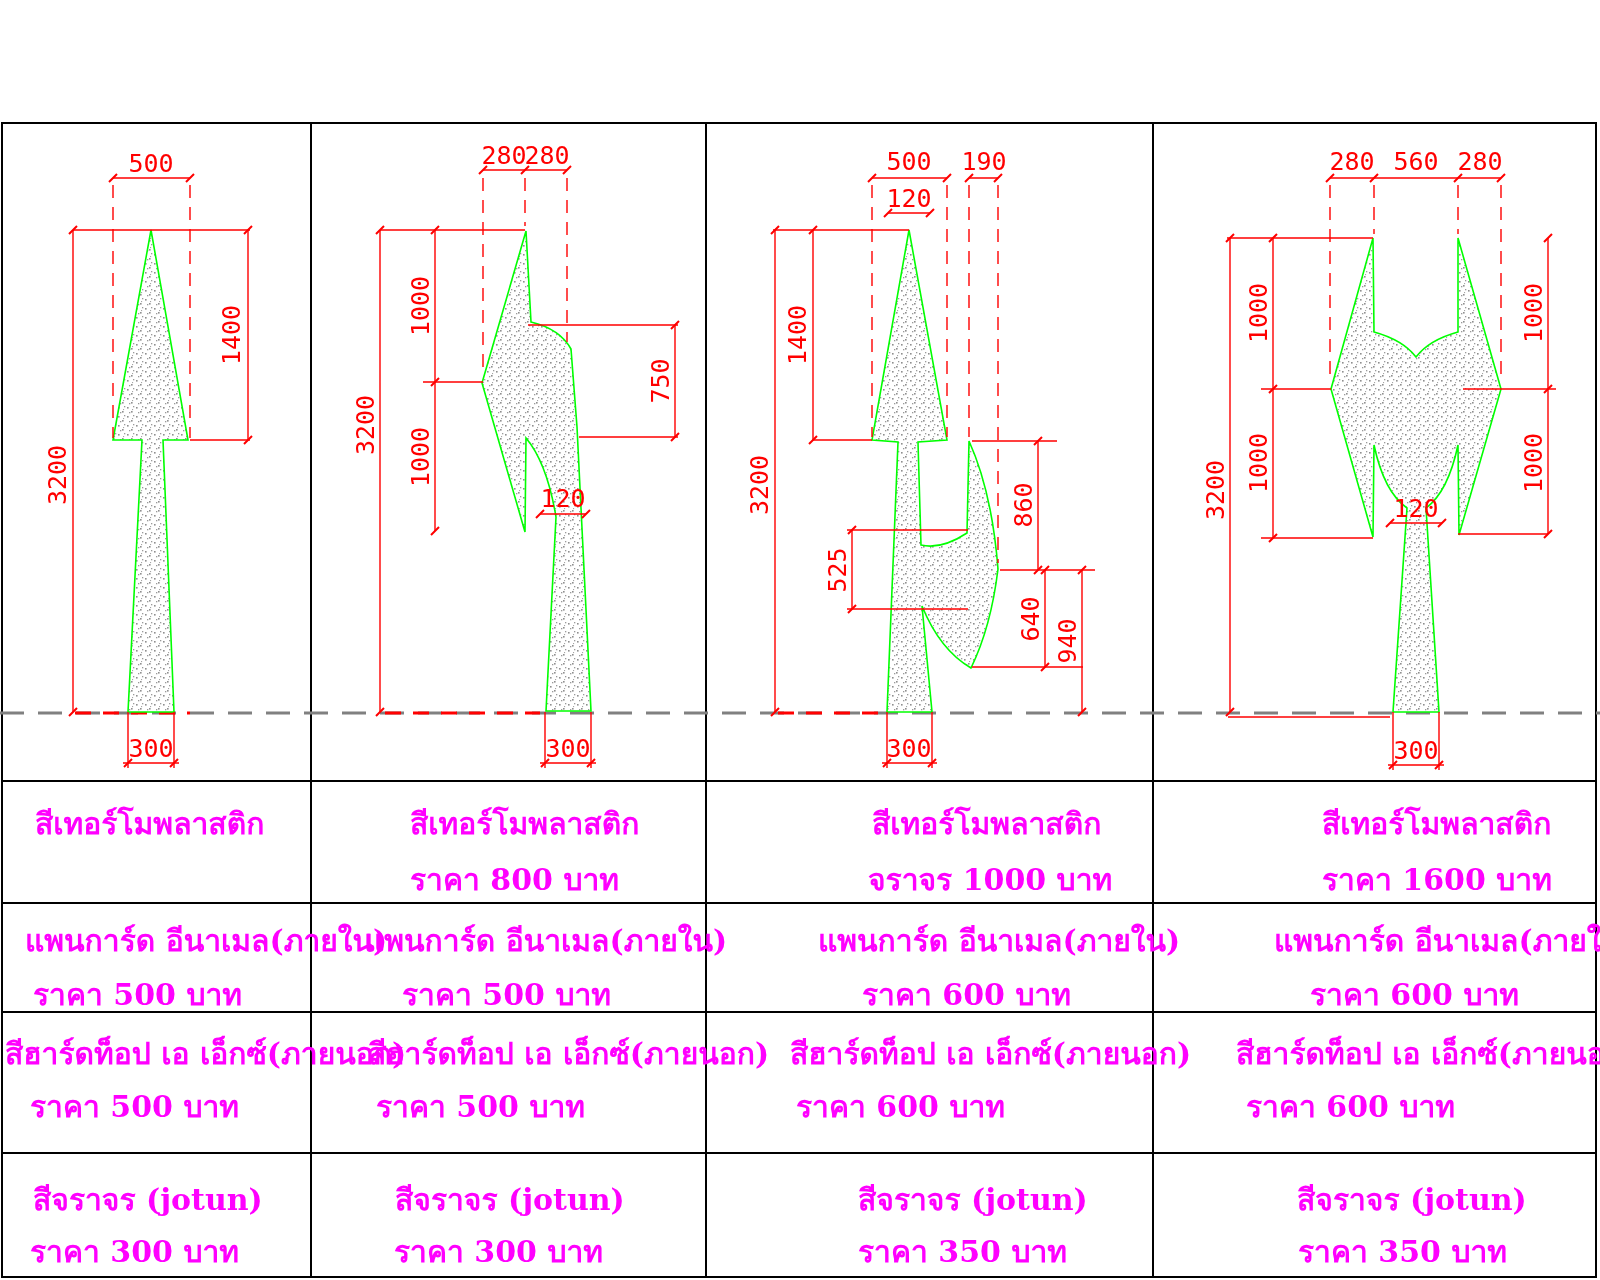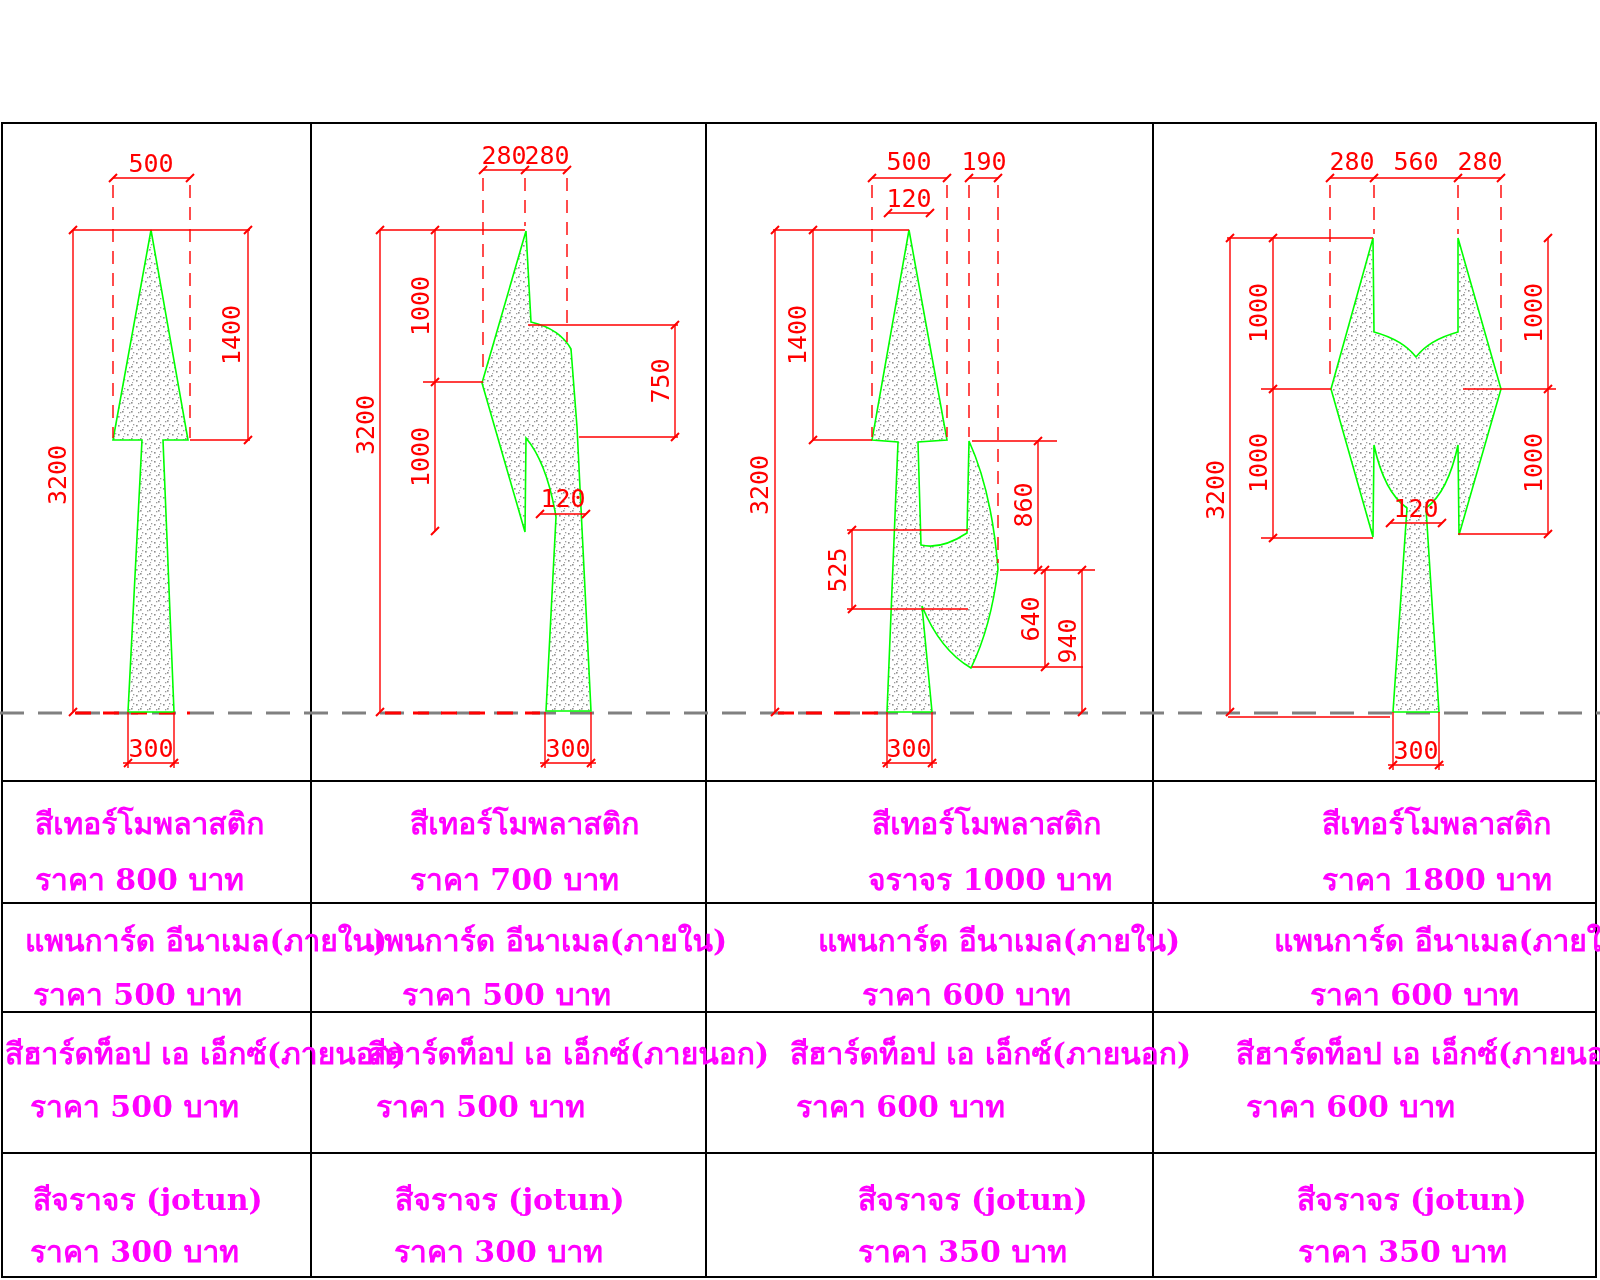--- a/index.html
+++ b/index.html
@@ -176,48 +176,47 @@
     <text class="dimtxt" transform="translate(1267 463) rotate(-90)" text-anchor="middle">1000</text>
     <text class="dimtxt" transform="translate(1542 313) rotate(-90)" text-anchor="middle">1000</text>
     <text class="dimtxt" transform="translate(1542 463) rotate(-90)" text-anchor="middle">1000</text>
     <text class="dimtxt" transform="translate(1224 490) rotate(-90)" text-anchor="middle">3200</text>
     <text class="dimtxt" x="1416" y="517" text-anchor="middle">120</text>
     <text class="dimtxt" x="1416" y="759" text-anchor="middle">300</text>
   </g>
 </svg>
 
   <div class="ptxt" style="left:35px;top:800px;">สีเทอร์โมพลาสติก</div>
-  <div class="ptxt" style="left:35px;top:856px;">ราคา 800 บาท</div>
   <div class="ptxt" style="left:25px;top:917px;">แพนการ์ด อีนาเมล(ภายใน)</div>
   <div class="ptxt" style="left:33px;top:971px;">ราคา 500 บาท</div>
   <div class="ptxt" style="left:5px;top:1030px;">สีฮาร์ดท็อป เอ เอ็กซ์(ภายนอก)</div>
   <div class="ptxt" style="left:30px;top:1083px;">ราคา 500 บาท</div>
   <div class="ptxt" style="left:33px;top:1176px;">สีจราจร (jotun)</div>
   <div class="ptxt" style="left:30px;top:1228px;">ราคา 300 บาท</div>
 
   <div class="ptxt" style="left:410px;top:800px;">สีเทอร์โมพลาสติก</div>
-  <div class="ptxt" style="left:410px;top:856px;">ราคา 700 บาท</div>
+  <div class="ptxt" style="left:410px;top:856px;">ราคา 800 บาท</div>
   <div class="ptxt" style="left:365px;top:917px;">แพนการ์ด อีนาเมล(ภายใน)</div>
   <div class="ptxt" style="left:402px;top:971px;">ราคา 500 บาท</div>
   <div class="ptxt" style="left:368px;top:1030px;">สีฮาร์ดท็อป เอ เอ็กซ์(ภายนอก)</div>
   <div class="ptxt" style="left:376px;top:1083px;">ราคา 500 บาท</div>
   <div class="ptxt" style="left:395px;top:1176px;">สีจราจร (jotun)</div>
   <div class="ptxt" style="left:394px;top:1228px;">ราคา 300 บาท</div>
 
   <div class="ptxt" style="left:872px;top:800px;">สีเทอร์โมพลาสติก</div>
   <div class="ptxt" style="left:868px;top:856px;">จราจร 1000 บาท</div>
   <div class="ptxt" style="left:818px;top:917px;">แพนการ์ด อีนาเมล(ภายใน)</div>
   <div class="ptxt" style="left:862px;top:971px;">ราคา 600 บาท</div>
   <div class="ptxt" style="left:790px;top:1030px;">สีฮาร์ดท็อป เอ เอ็กซ์(ภายนอก)</div>
   <div class="ptxt" style="left:796px;top:1083px;">ราคา 600 บาท</div>
   <div class="ptxt" style="left:858px;top:1176px;">สีจราจร (jotun)</div>
   <div class="ptxt" style="left:858px;top:1228px;">ราคา 350 บาท</div>
 
   <div class="ptxt" style="left:1322px;top:800px;">สีเทอร์โมพลาสติก</div>
-  <div class="ptxt" style="left:1322px;top:856px;">ราคา 1800 บาท</div>
+  <div class="ptxt" style="left:1322px;top:856px;">ราคา 1600 บาท</div>
   <div class="ptxt" style="left:1274px;top:917px;">แพนการ์ด อีนาเมล(ภายใน)</div>
   <div class="ptxt" style="left:1310px;top:971px;">ราคา 600 บาท</div>
   <div class="ptxt" style="left:1236px;top:1030px;">สีฮาร์ดท็อป เอ เอ็กซ์(ภายนอก)</div>
   <div class="ptxt" style="left:1246px;top:1083px;">ราคา 600 บาท</div>
   <div class="ptxt" style="left:1297px;top:1176px;">สีจราจร (jotun)</div>
   <div class="ptxt" style="left:1298px;top:1228px;">ราคา 350 บาท</div>
 
 </div>
 
 </body></html>

